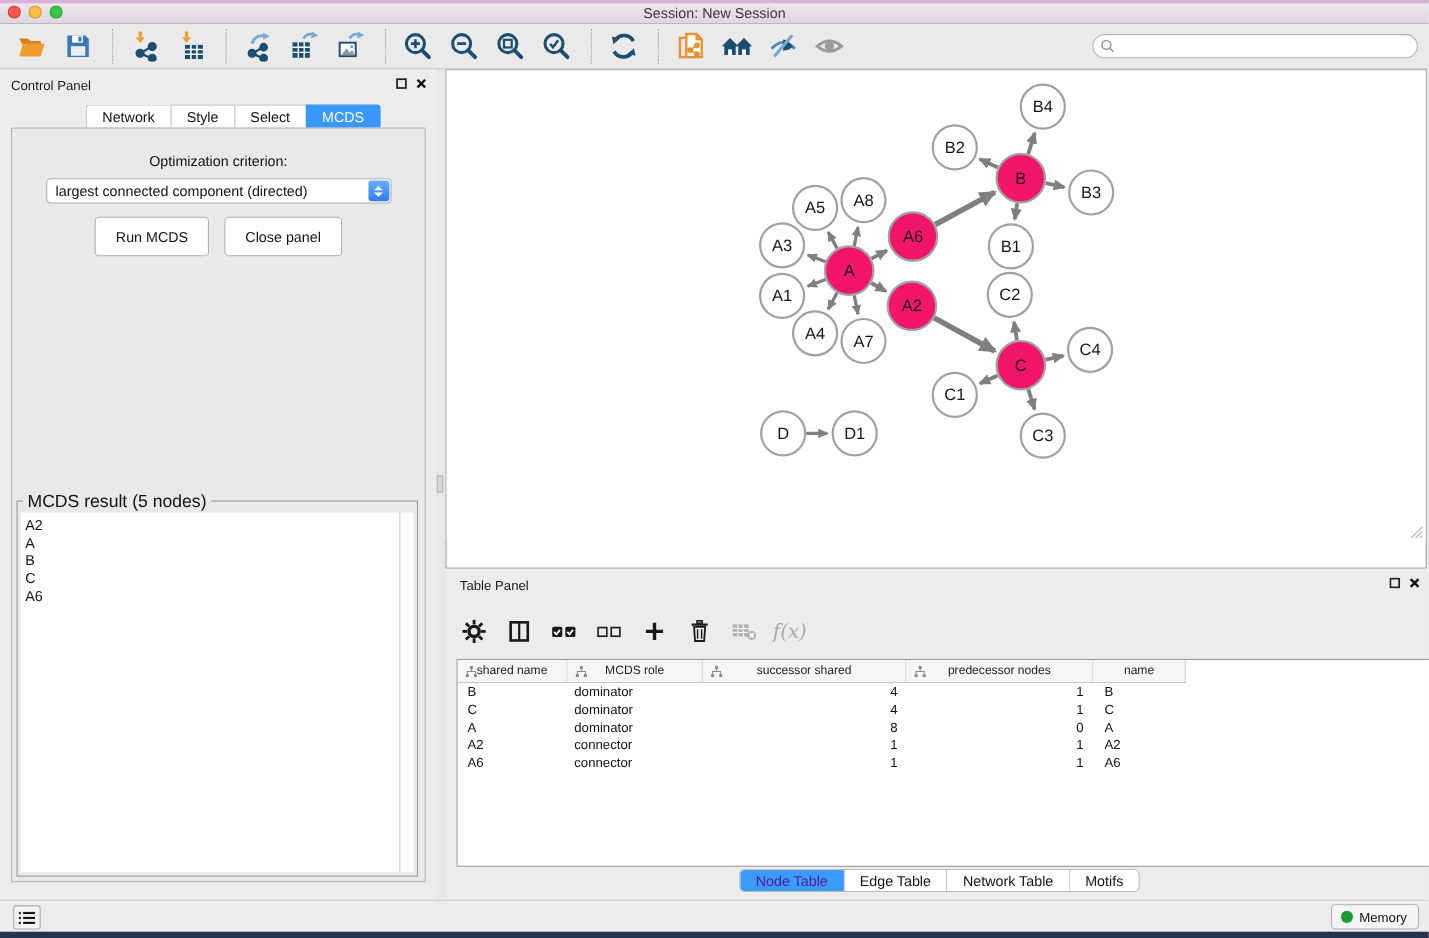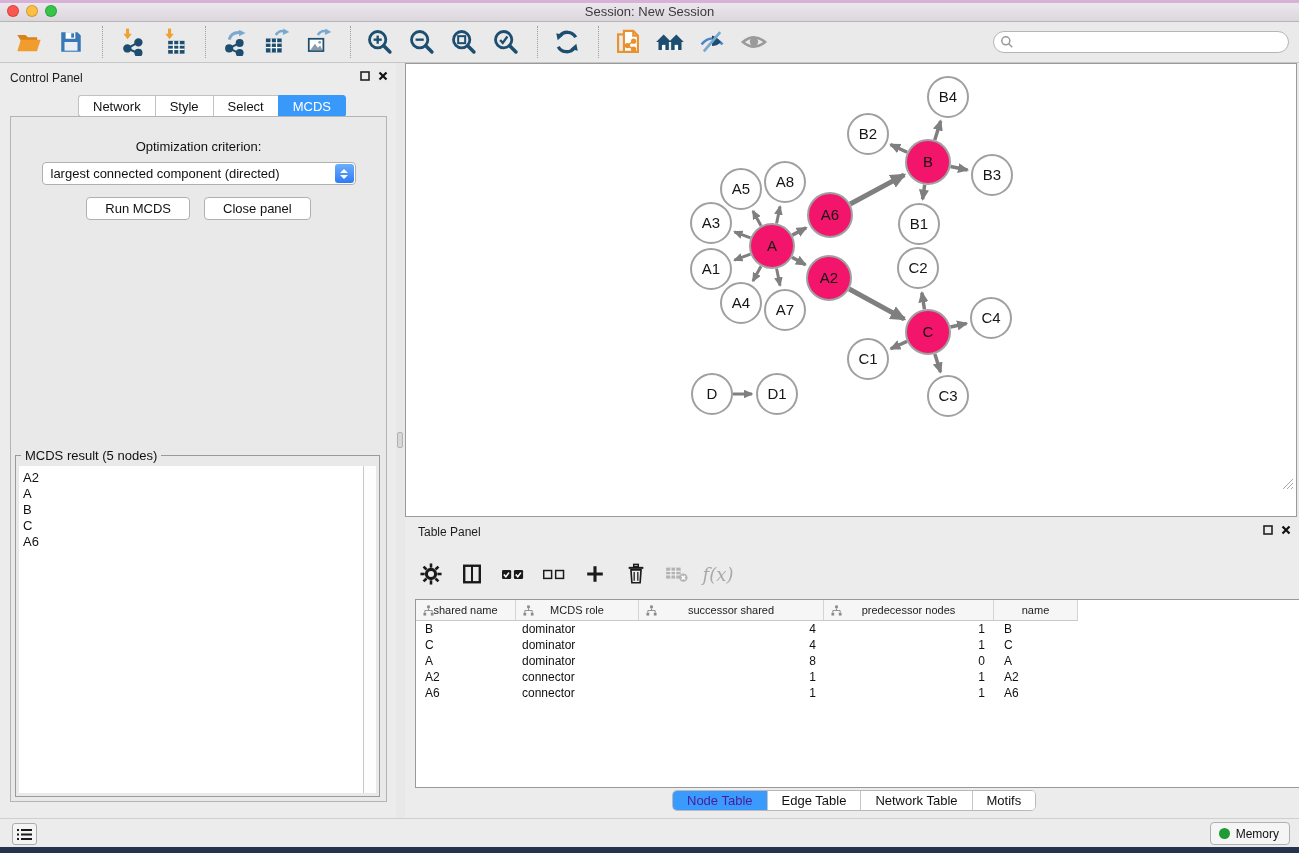--- a/index.html
+++ b/index.html
@@ -39,23 +39,23 @@
   .cp-tab.active { background:#3899fb; border-color:#3899fb; color:#fff; }
   .cp-content { position:absolute; left:10px; right:9px; top:53px; height:686px; background:#e9e9e9; border:1px solid #b4b4b4; }
   .opt-label { margin-top:22px; text-align:center; font-size:13px; color:#111; }
   .opt-select { position:relative; width:314px; height:23px; margin:8px auto 0; background:#fff;
     border:1px solid #b0b0b0; border-radius:4px; font-size:13px; line-height:21px; padding-left:8px; color:#111; }
   .opt-stepper { position:absolute; right:1px; top:1px; width:19px; height:19px; border-radius:3px;
     background:linear-gradient(#6aaefc,#2e7cf6); display:flex; flex-direction:column; align-items:center; justify-content:center; gap:2px; }
   .chev-up { width:0; height:0; border-left:4px solid transparent; border-right:4px solid transparent; border-bottom:4px solid #fff; }
   .chev-dn { width:0; height:0; border-left:4px solid transparent; border-right:4px solid transparent; border-top:4px solid #fff; }
   .cp-buttons { margin-top:12px; display:flex; justify-content:center; gap:14px; }
-  .cp-btn { height:23px; padding:0 18px; background:#fff; border:1px solid #b0b0b0; border-radius:4px; font-size:13px; color:#111; }
+  .cp-btn { height:36px; padding:0 18px; background:#fff; border:1px solid #b0b0b0; border-radius:4px; font-size:13px; color:#111; }
   .mcds-fieldset { position:absolute; left:4px; right:6px; top:338px; bottom:4px; border:1px solid #9a9a9a; }
-  .mcds-legend { position:absolute; left:5px; top:-8px; background:#e9e9e9; padding:0 4px; font-size:13px; color:#111; }
+  .mcds-legend { position:absolute; left:5px; top:-8px; background:#e9e9e9; padding:0 4px; font-size:16px; color:#111; }
   .mcds-list { position:absolute; left:3px; top:10px; right:16px; bottom:3px; background:#fff; overflow:hidden; }
   .mcds-scroll { position:absolute; right:3px; top:10px; width:13px; bottom:3px; background:#fdfdfd; border-left:1px solid #c9c9c9; }
   .result-item { font-size:13px; line-height:16px; padding-left:4px; color:#111; }
   .mcds-list .result-item:first-child { margin-top:4px; }
   .split-grip { position:absolute; left:397px; top:432px; width:6px; height:16px; background:#d6d6d6; border:1px solid #b3b3b3; border-radius:2px; }
 
   
   .net-window { position:absolute; left:405px; top:63px; width:892px; height:454px; background:#fff; border:1px solid #9b9b9b; }
   .net-titlebar { position:relative; height:24px; background:linear-gradient(#f2f2f2,#dedede); border-bottom:1px solid #b2b2b2; }
   .net-titlebar .traffic { top:5px; }

